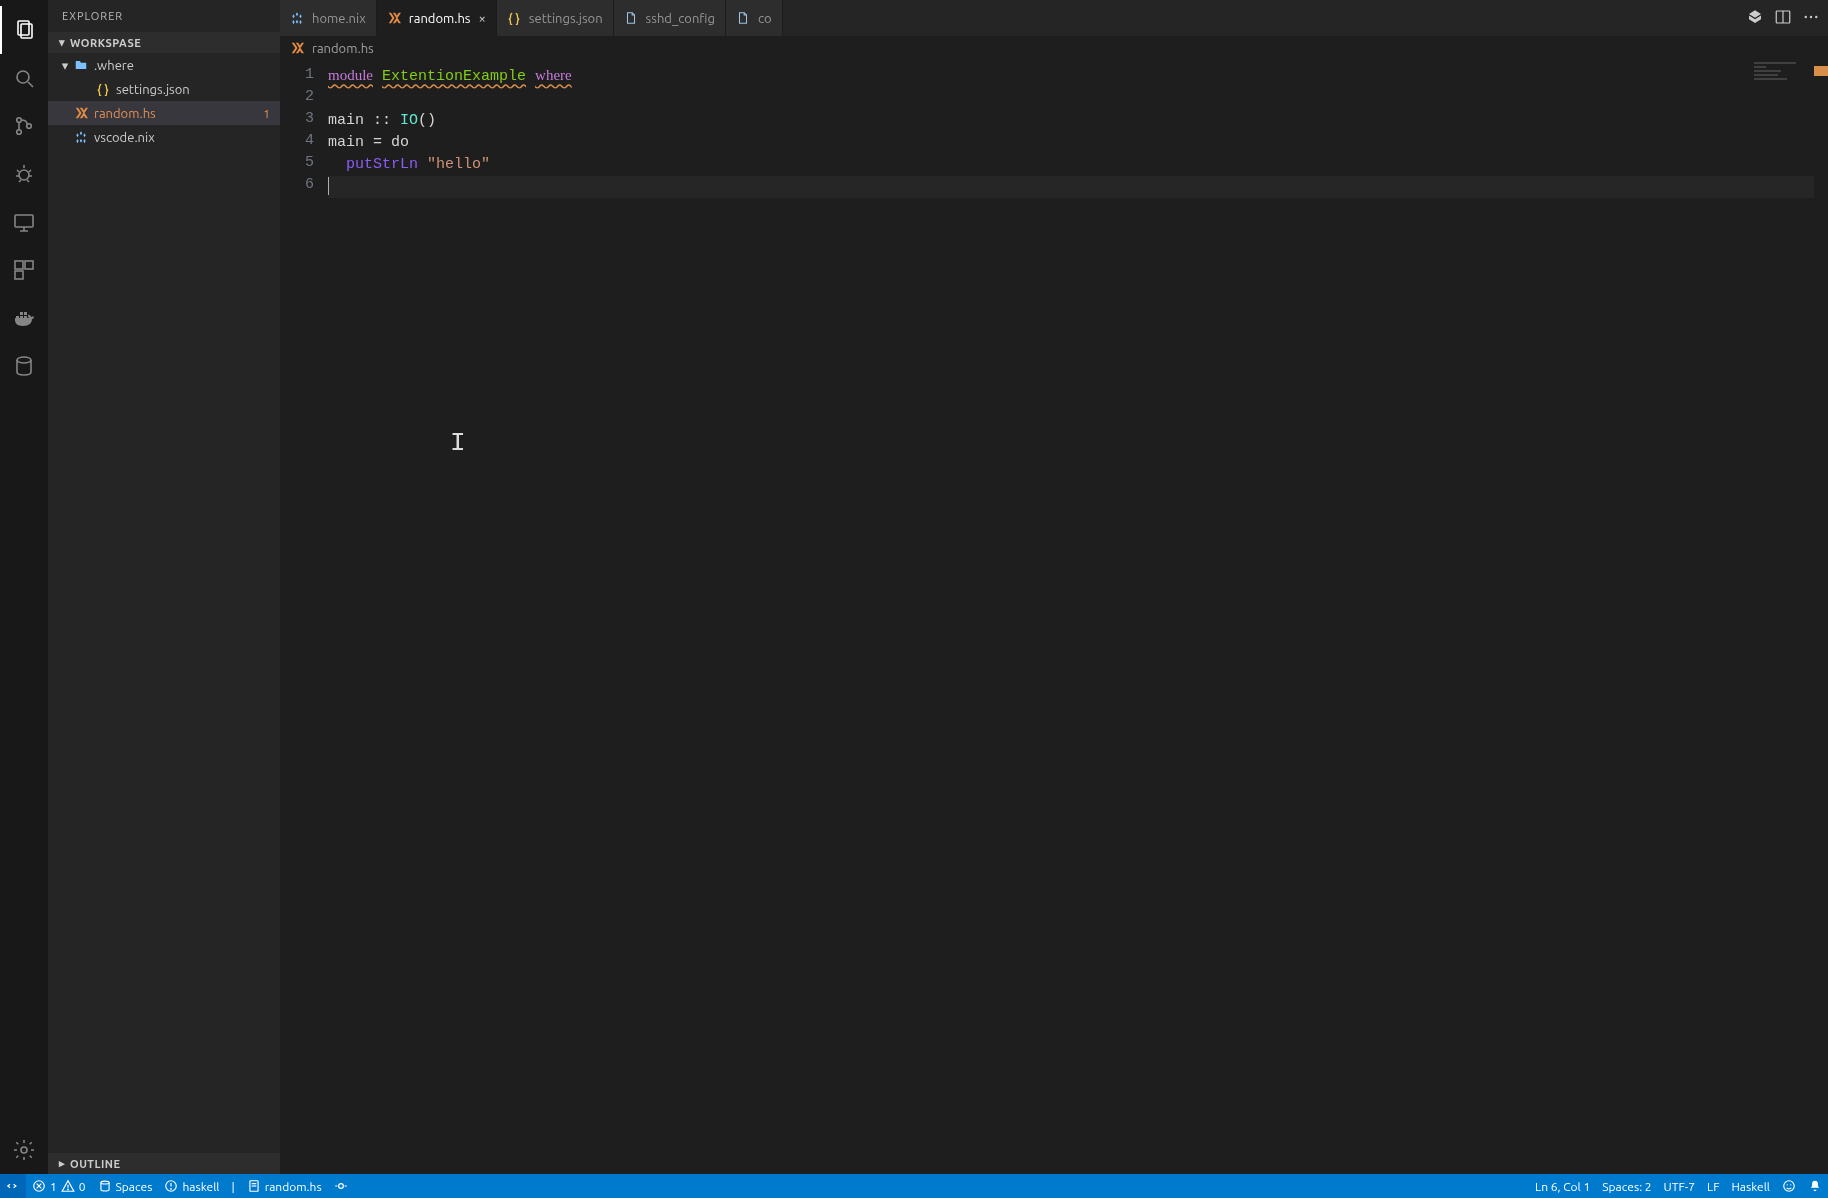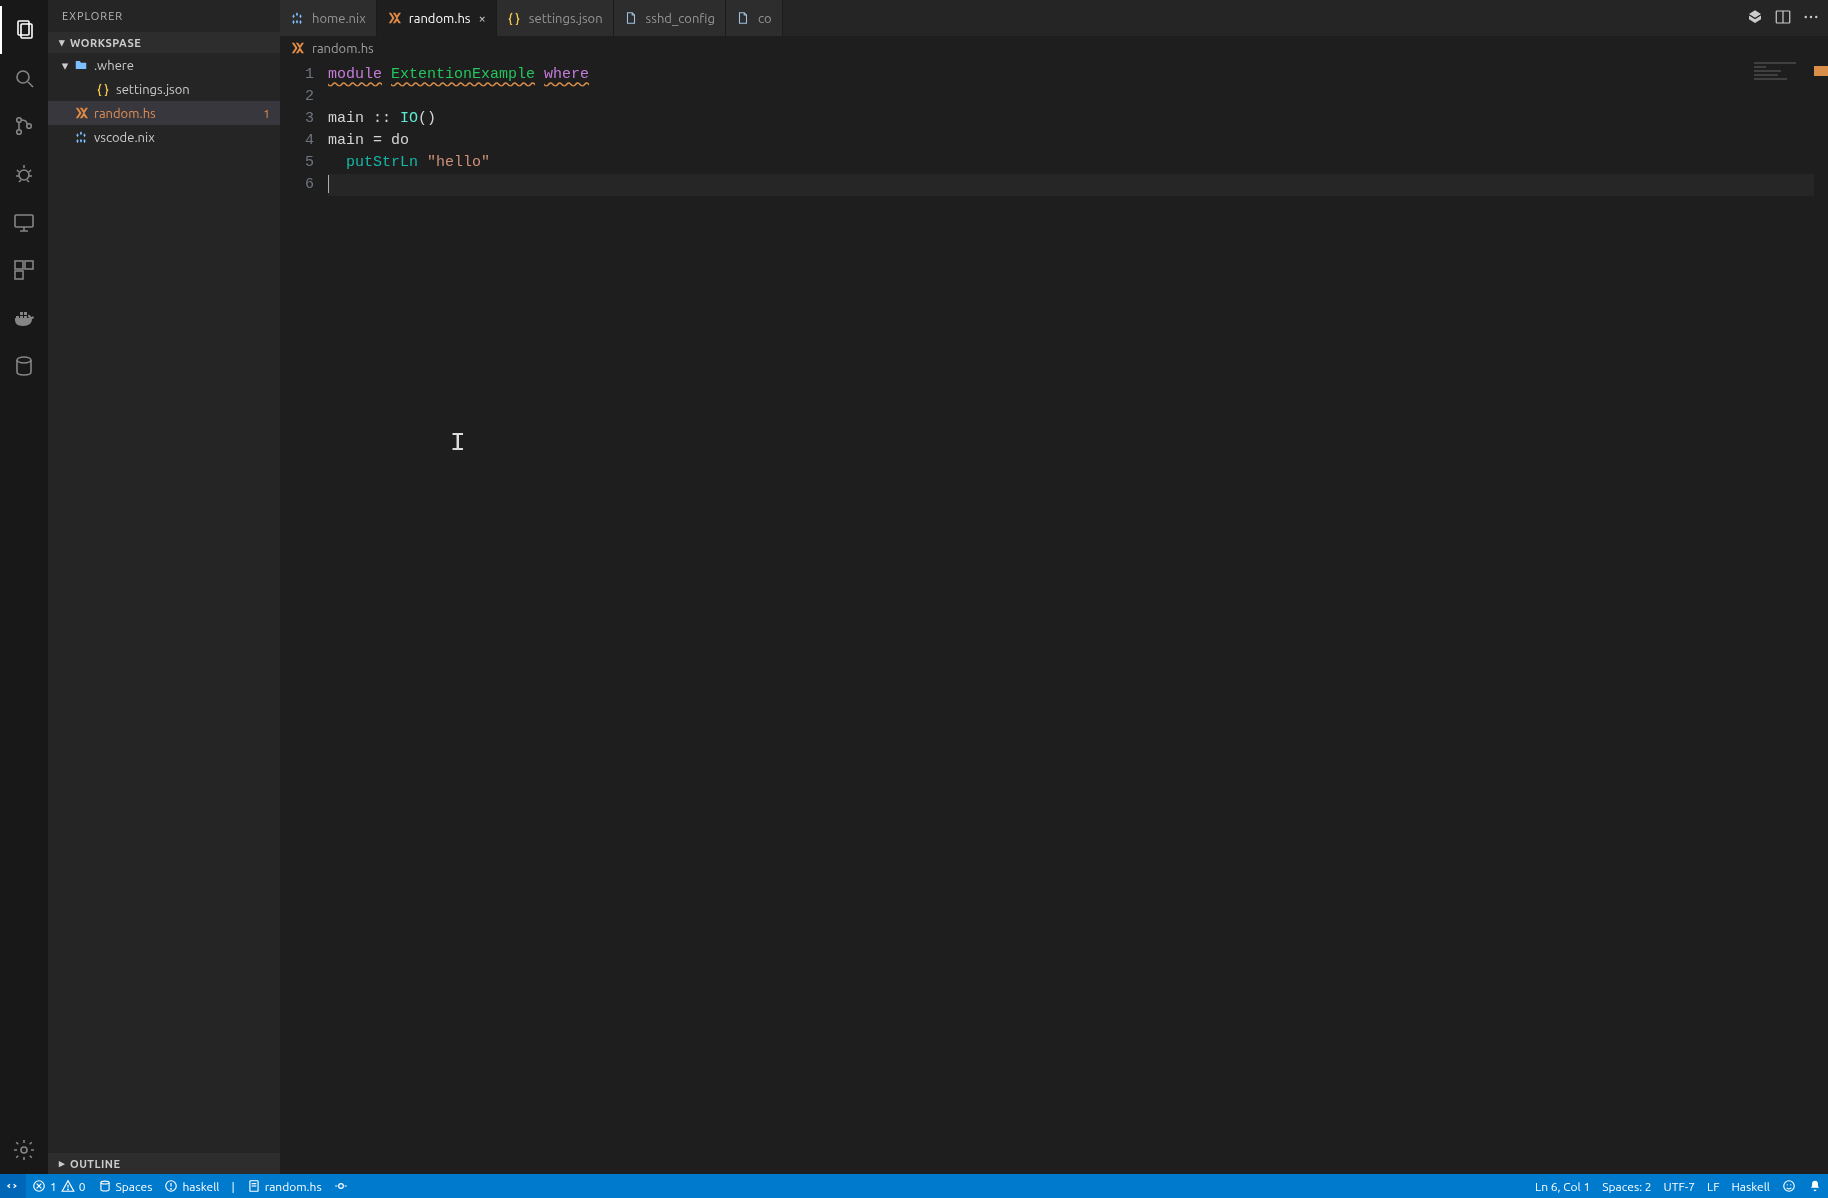--- a/index.html
+++ b/index.html
@@ -125,26 +125,26 @@
     user-select:none;
   }
   .code {
     flex:1;
     padding:4px 0 0 0;
     line-height:22px;
     white-space:pre;
     color:#d4d4d4;
     cursor:text;
   }
-  .tok-kw-u { color:#c57cd9; text-decoration: underline wavy #d98e4a; text-underline-offset:3px;}
-  .tok-type-u { color:#22c55e; text-decoration: underline wavy #d98e4a; text-underline-offset:3px;}
+  .tok-kw-u { color:#c57cd9; text-decoration: underline wavy #d98e4a; text-underline-offset:3px;font-family:Liberation Serif, serif;}
+  .tok-type-u { color:#84cc16; text-decoration: underline wavy #d98e4a; text-underline-offset:3px;}
   .tok-id  { color:#d4d4d4; }
   .tok-op  { color:#d4d4d4; }
   .tok-io  { color:#5eead4; }
-  .tok-fn  { color:#14b8a6; }
+  .tok-fn  { color:#8b5cf6; }
   .tok-str { color:#ce9178; }
   .code .cursor-line { background:rgba(255,255,255,0.04);}
   .text-cursor {
     display:inline-block; width:1px; height:18px;
     background:#aeafad; vertical-align:middle;
   }
   .minimap {
     position:absolute; top:2px; right:14px;
     width:60px; height:30px;
     opacity:0.45;

